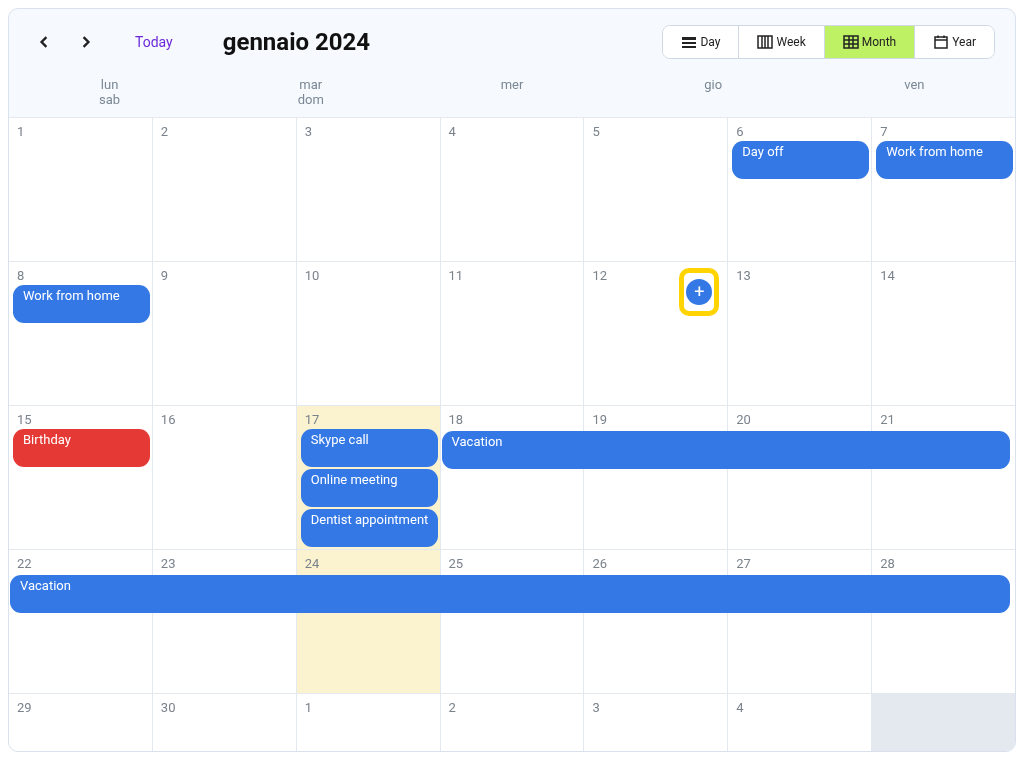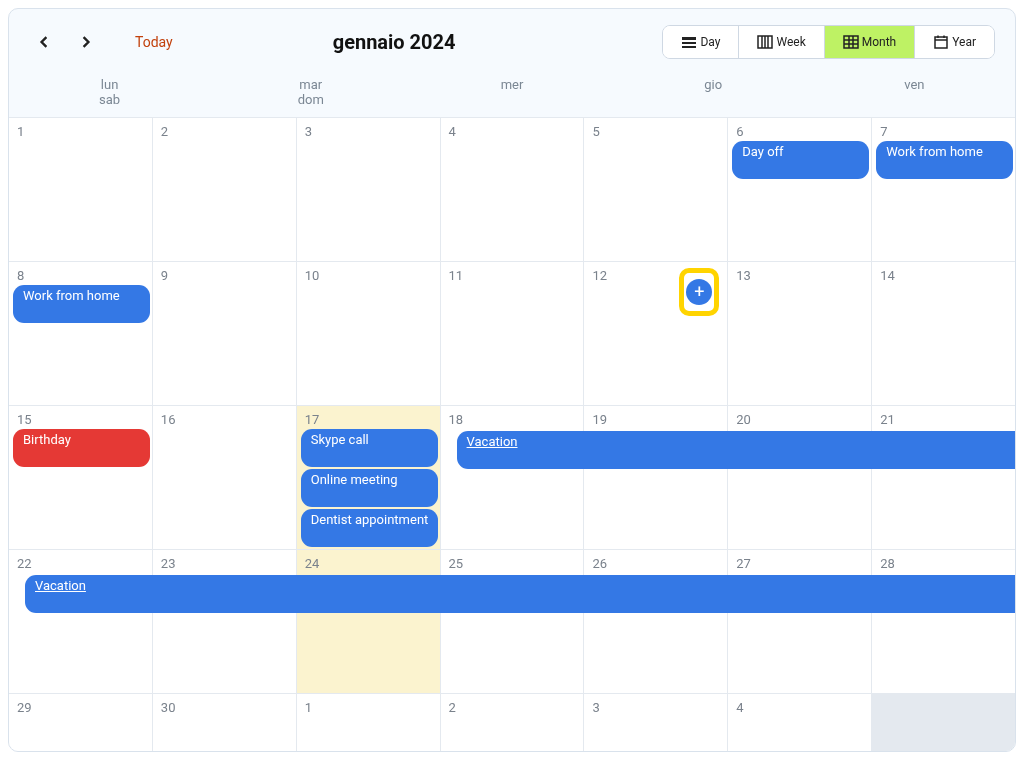--- a/index.html
+++ b/index.html
@@ -30,30 +30,29 @@
     display: flex; align-items: center; justify-content: center;
     cursor: pointer;
     color: #222;
   }
   .nav-arrow svg { width: 12px; height: 12px; }
   .nav-arrows { display: flex; gap: 12px; margin-right: 24px; }
   .today-btn {
     font-size: 14px;
     padding: 6px 10px;
     cursor: pointer;
-    color: #c2410c;
+    color: #6d28d9;
     margin-right: 40px;
   }
   .title {
     flex: 1;
     text-align: left;
-    font-size: 20px;
+    font-size: 24px;
     font-weight: 700;
     color: #111;
-    margin-left: 110px;
   }
   .view-switch {
     display: flex;
     border: 1px solid #cfd8e3;
     border-radius: 8px;
     overflow: hidden;
     background: #fff;
   }
   .view-btn {
     padding: 8px 18px;
@@ -118,21 +117,21 @@
     margin: 2px 0;
     white-space: nowrap;
     overflow: hidden;
     text-overflow: ellipsis;
     background: #3478e5;
     border-radius: 11px;
     z-index: 2;
   }
   .event.red { background: #e53935; }
   .event.local { margin-left: 4px; margin-right: 2px; }
-  .event.span { position: absolute; left: 16px; top: 0; text-decoration: underline; }
+  .event.span { position: absolute; left: 1px; top: 0; }
   .event-spacer { height: 22px; margin: 2px 0; }
 
   .add-fab {
     position: absolute;
     top: 6px; right: 8px;
     width: 40px; height: 48px;
     border: 5px solid #ffd400;
     border-radius: 10px;
     display: flex; align-items: center; justify-content: center;
     background: rgba(0,0,0,0);

